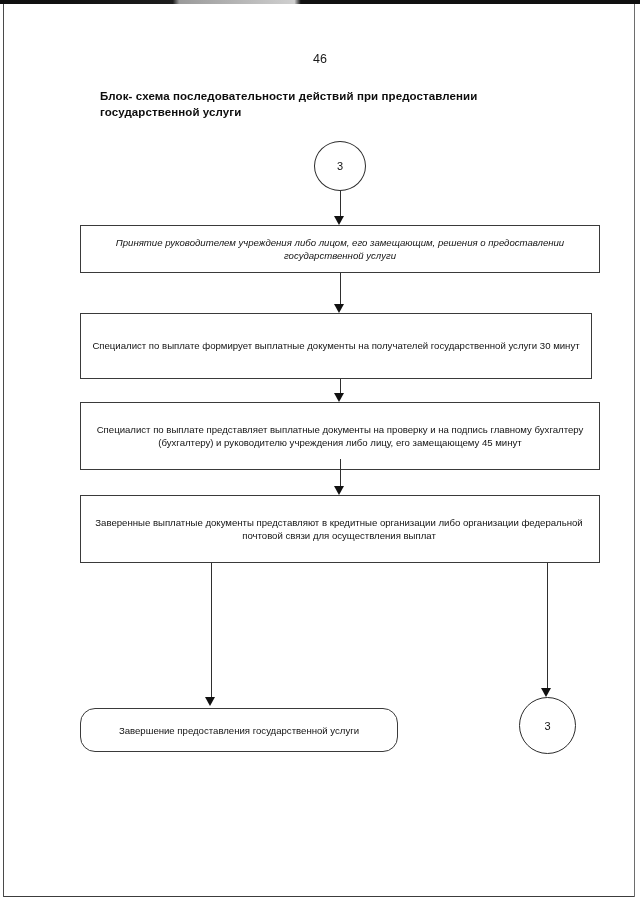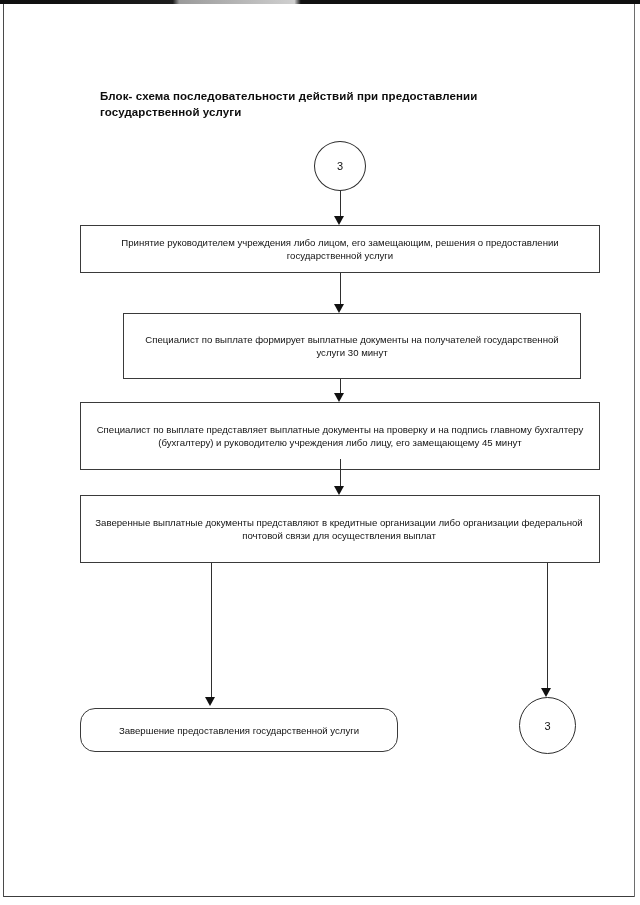--- a/index.html
+++ b/index.html
@@ -88,22 +88,22 @@
     display: flex;
     align-items: center;
     justify-content: center;
     text-align: center;
     font-size: 9.6px;
     line-height: 13.5px;
     color: #121212;
     padding: 2px 10px;
   }
   .box-text { width: 100%; }
-  .box-1 { left: 80px; top: 225px; width: 520px; height: 48px; }
-  .box-2 { left: 80px; top: 313px; width: 458px; height: 66px; margin-left: 43px; }
+  .box-1 { left: 80px; top: 225px; width: 520px; height: 48px; font-style: italic; }
+  .box-2 { left: 80px; top: 313px; width: 512px; height: 66px; }
   .box-3 { left: 80px; top: 402px; width: 520px; height: 68px; }
   .box-4 { left: 80px; top: 495px; width: 520px; height: 68px; padding-left: 8px; }
 
   .terminal {
     position: absolute;
     left: 80px; top: 708px;
     width: 318px; height: 44px;
     border: 1.1px solid #3a3a3a;
     border-radius: 15px;
     box-sizing: border-box;
@@ -146,20 +146,21 @@
 </head>
 <body>
 
 <div class="page">
 
   <div class="scan-edge-top"></div>
   <div class="scan-edge-left"></div>
   <div class="scan-edge-right"></div>
   <div class="scan-edge-bottom"></div>
 
+  <div class="page-number">46</div>
   <div class="doc-title">Блок- схема последовательности действий при предоставлении государственной услуги</div>
 
   <div class="connector connector-top">
     <span>3</span>
   </div>
 
   <div class="vline ln-1"></div>
   <div class="arrowhead ah-1"></div>
 
   <div class="box box-1">

